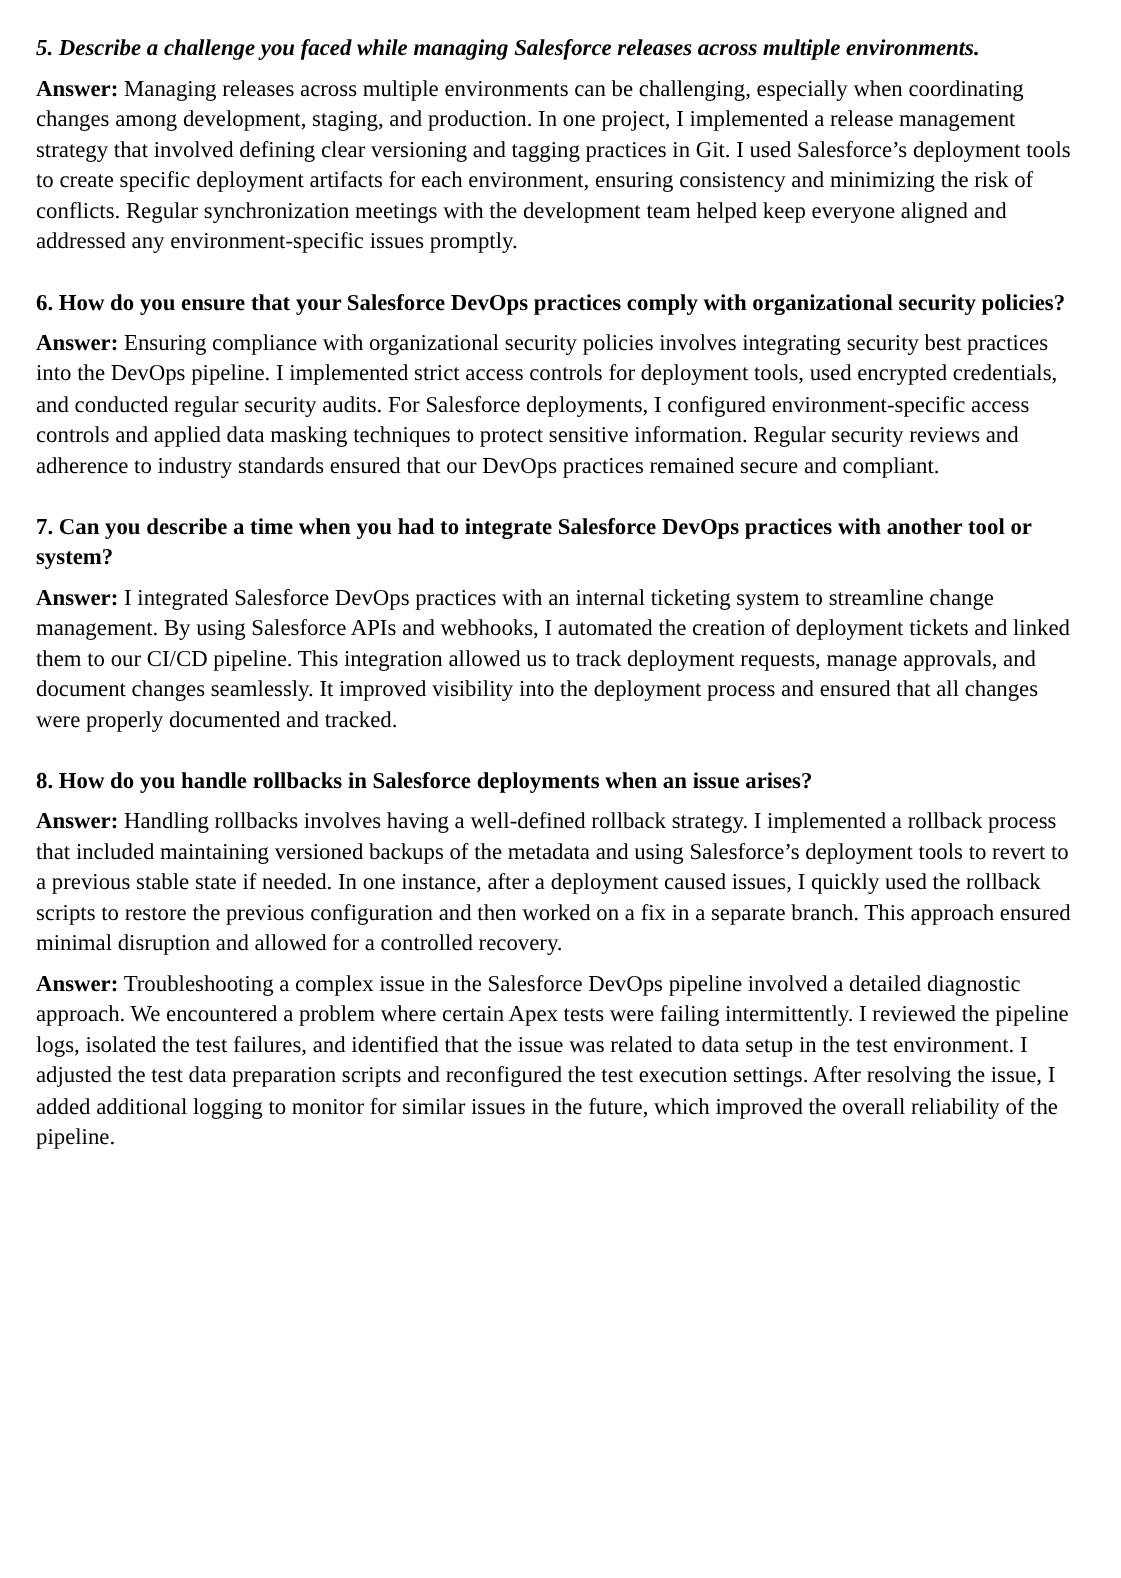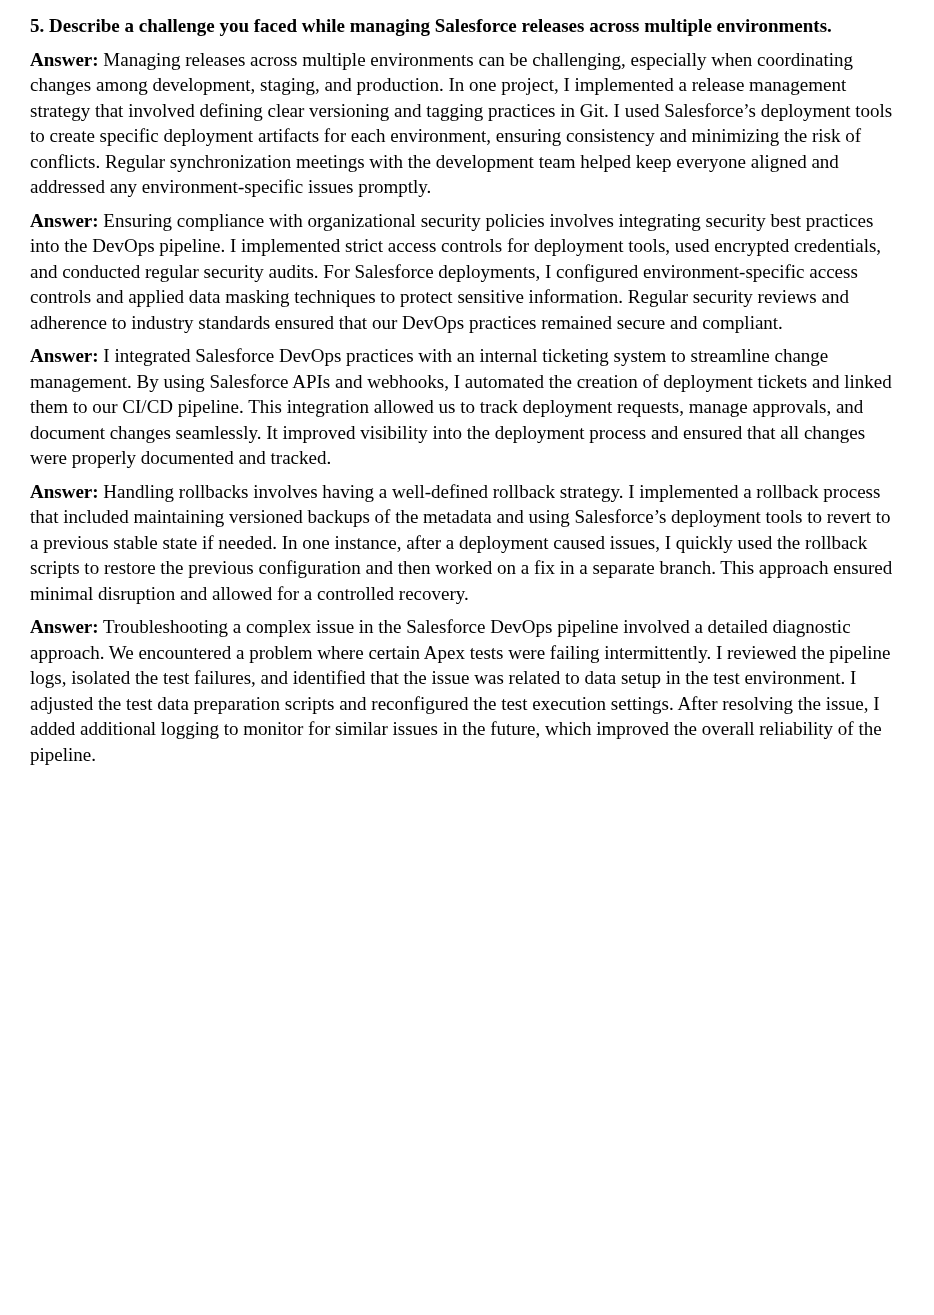--- a/index.html
+++ b/index.html
@@ -18,21 +18,22 @@
     padding: 13px 32px 12px 30px;
   }
   .qa-block { margin: 0; }
   .question {
     font-weight: bold;
     font-size: 19px;
     line-height: 25.5px;
     margin: 25.5px 0 0 0;
   }
   .qa-block:first-child .question {
-    margin-top: 0;
+    margin-top: 15px;
+    font-style: italic;
   }
   .answer {
     font-size: 19px;
     line-height: 25.5px;
     margin: 8px 0 0 0;
   }
   .answer-label {
     font-weight: bold;
   }
 </style>
@@ -43,34 +44,37 @@
 
   <div class="qa-block">
     <p class="question">5. Describe a challenge you faced while managing Salesforce releases across multiple environments.</p>
     <p class="answer">
       <span class="answer-label">Answer:</span>
       <span>Managing releases across multiple environments can be challenging, especially when coordinating changes among development, staging, and production. In one project, I implemented a release management strategy that involved defining clear versioning and tagging practices in Git. I used Salesforce’s deployment tools to create specific deployment artifacts for each environment, ensuring consistency and minimizing the risk of conflicts. Regular synchronization meetings with the development team helped keep everyone aligned and addressed any environment-specific issues promptly.</span>
     </p>
   </div>
 
   <div class="qa-block">
+    <p class="question">6. How do you ensure that your Salesforce DevOps practices comply with organizational security policies?</p>
     <p class="answer">
       <span class="answer-label">Answer:</span>
       <span>Ensuring compliance with organizational security policies involves integrating security best practices into the DevOps pipeline. I implemented strict access controls for deployment tools, used encrypted credentials, and conducted regular security audits. For Salesforce deployments, I configured environment-specific access controls and applied data masking techniques to protect sensitive information. Regular security reviews and adherence to industry standards ensured that our DevOps practices remained secure and compliant.</span>
     </p>
   </div>
 
   <div class="qa-block">
+    <p class="question">7. Can you describe a time when you had to integrate Salesforce DevOps practices with another tool or system?</p>
     <p class="answer">
       <span class="answer-label">Answer:</span>
       <span>I integrated Salesforce DevOps practices with an internal ticketing system to streamline change management. By using Salesforce APIs and webhooks, I automated the creation of deployment tickets and linked them to our CI/CD pipeline. This integration allowed us to track deployment requests, manage approvals, and document changes seamlessly. It improved visibility into the deployment process and ensured that all changes were properly documented and tracked.</span>
     </p>
   </div>
 
   <div class="qa-block">
+    <p class="question">8. How do you handle rollbacks in Salesforce deployments when an issue arises?</p>
     <p class="answer">
       <span class="answer-label">Answer:</span>
       <span>Handling rollbacks involves having a well-defined rollback strategy. I implemented a rollback process that included maintaining versioned backups of the metadata and using Salesforce’s deployment tools to revert to a previous stable state if needed. In one instance, after a deployment caused issues, I quickly used the rollback scripts to restore the previous configuration and then worked on a fix in a separate branch. This approach ensured minimal disruption and allowed for a controlled recovery.</span>
     </p>
   </div>
 
   <div class="qa-block">
     <p class="answer">
       <span class="answer-label">Answer:</span>
       <span>Troubleshooting a complex issue in the Salesforce DevOps pipeline involved a detailed diagnostic approach. We encountered a problem where certain Apex tests were failing intermittently. I reviewed the pipeline logs, isolated the test failures, and identified that the issue was related to data setup in the test environment. I adjusted the test data preparation scripts and reconfigured the test execution settings. After resolving the issue, I added additional logging to monitor for similar issues in the future, which improved the overall reliability of the pipeline.</span>

